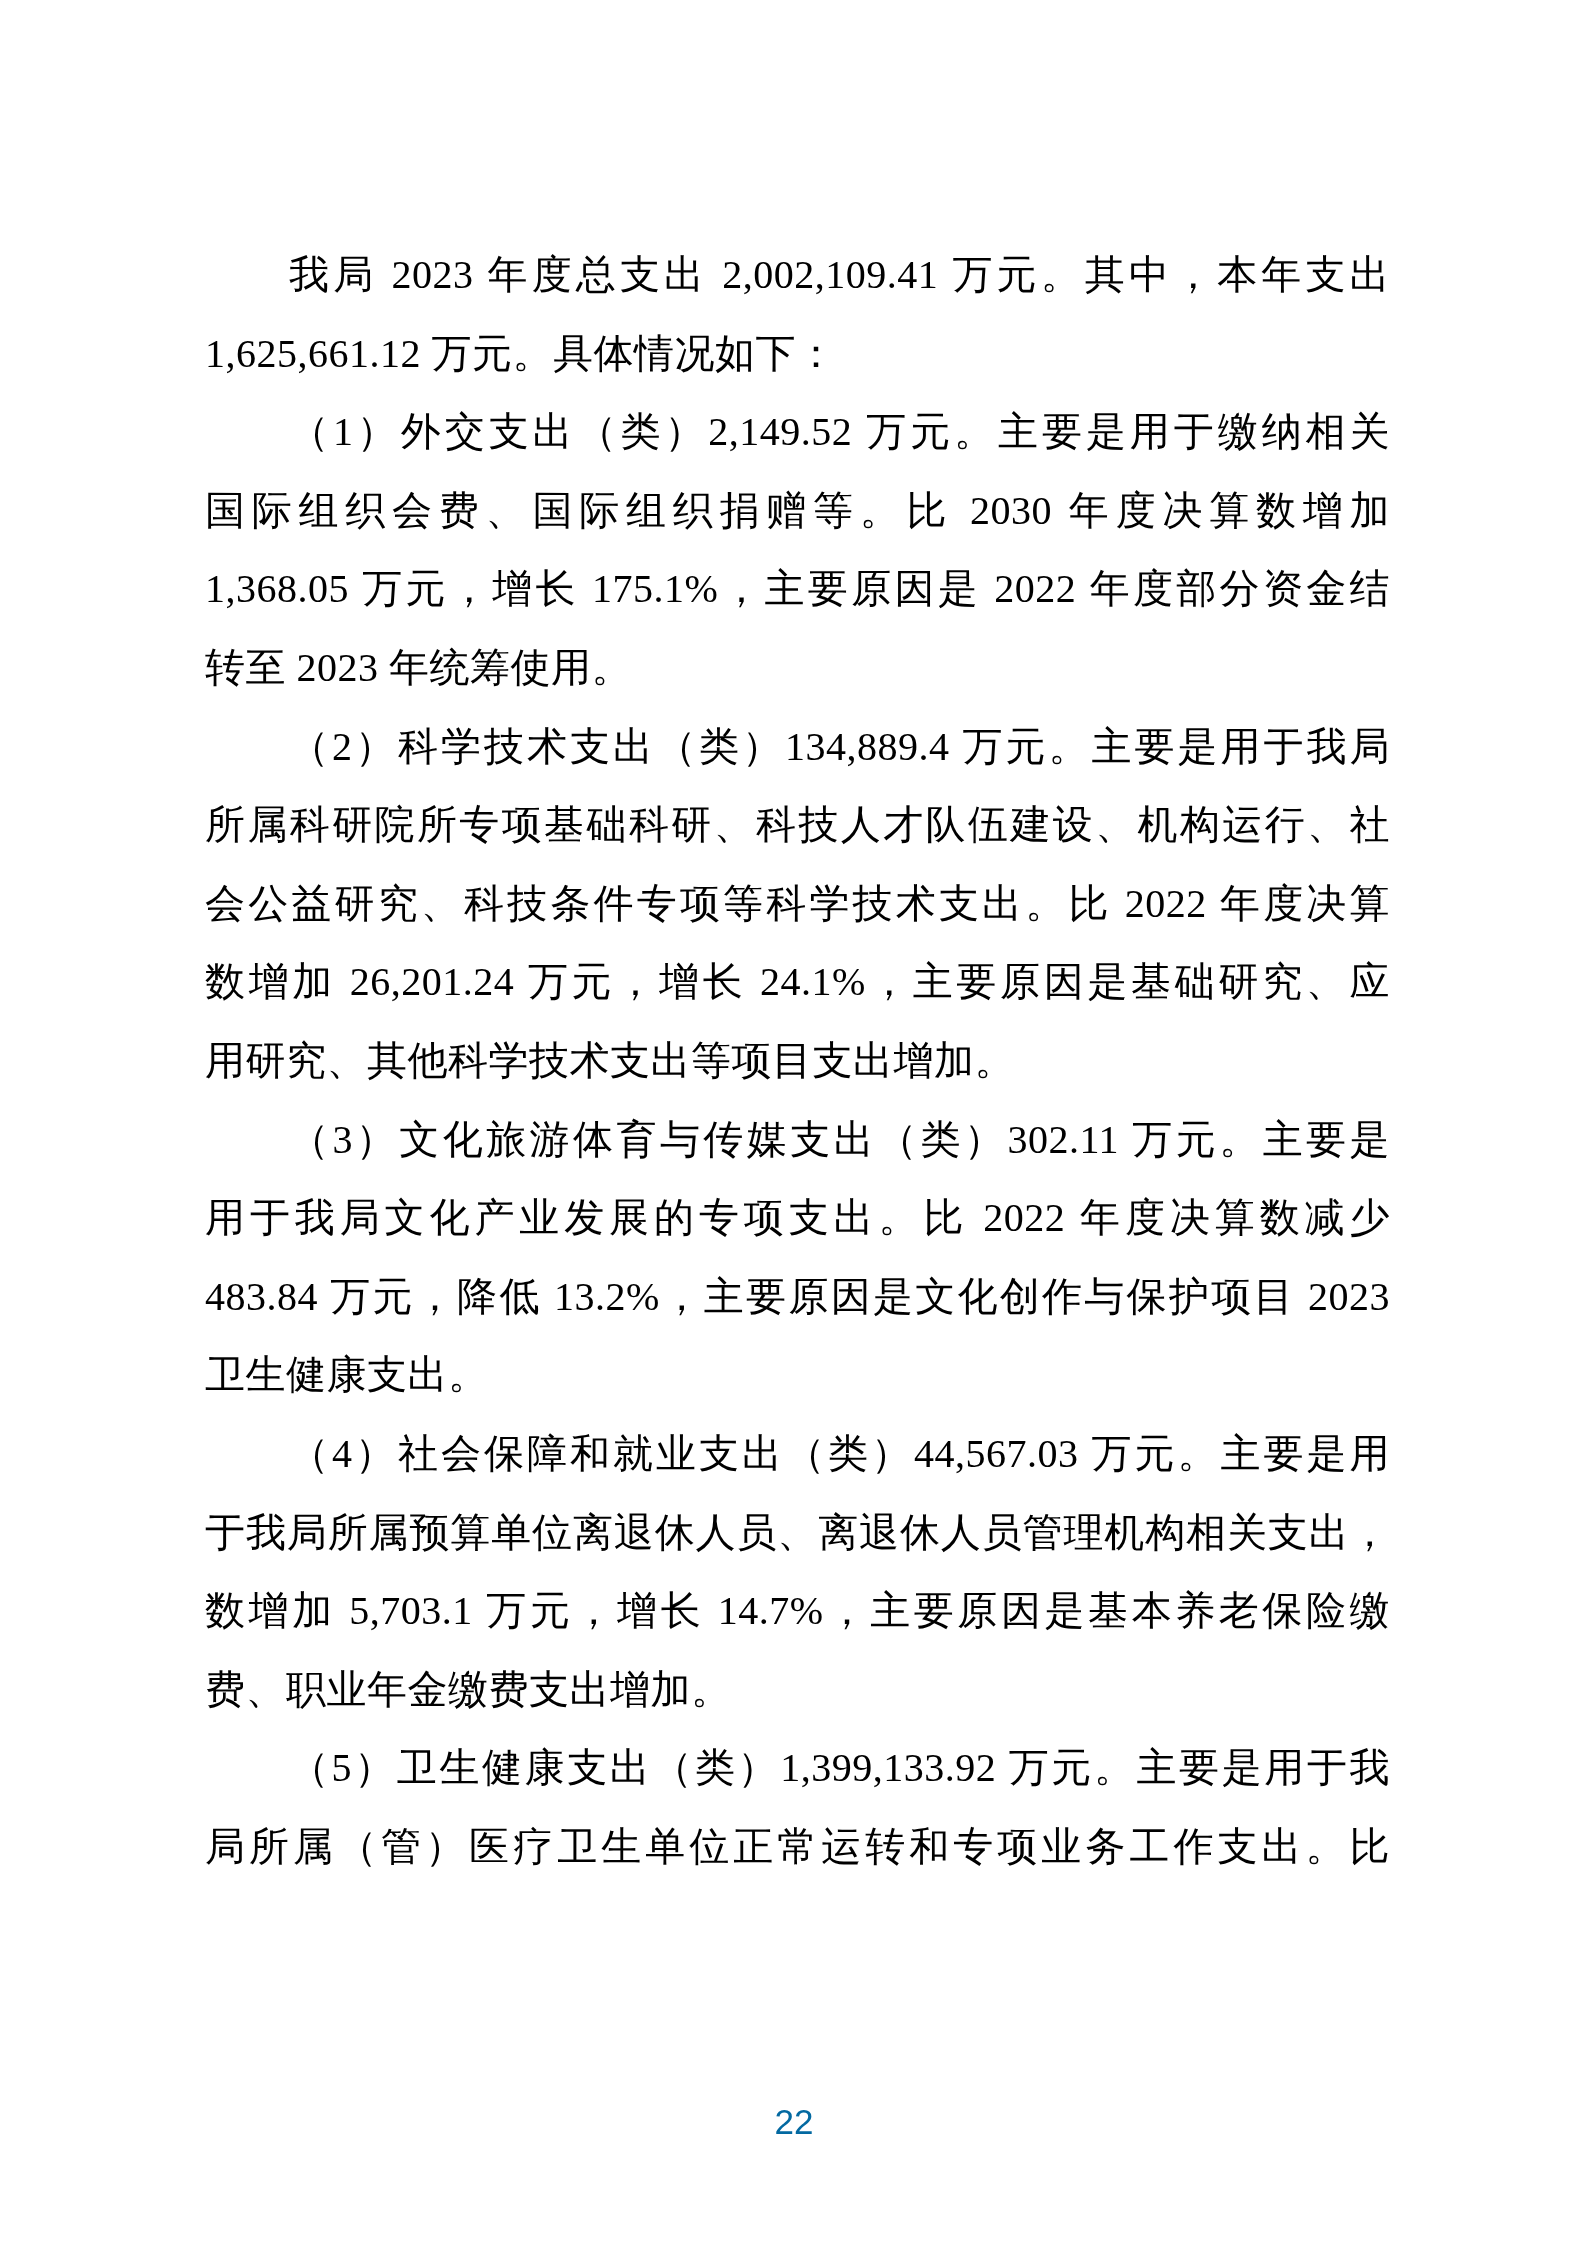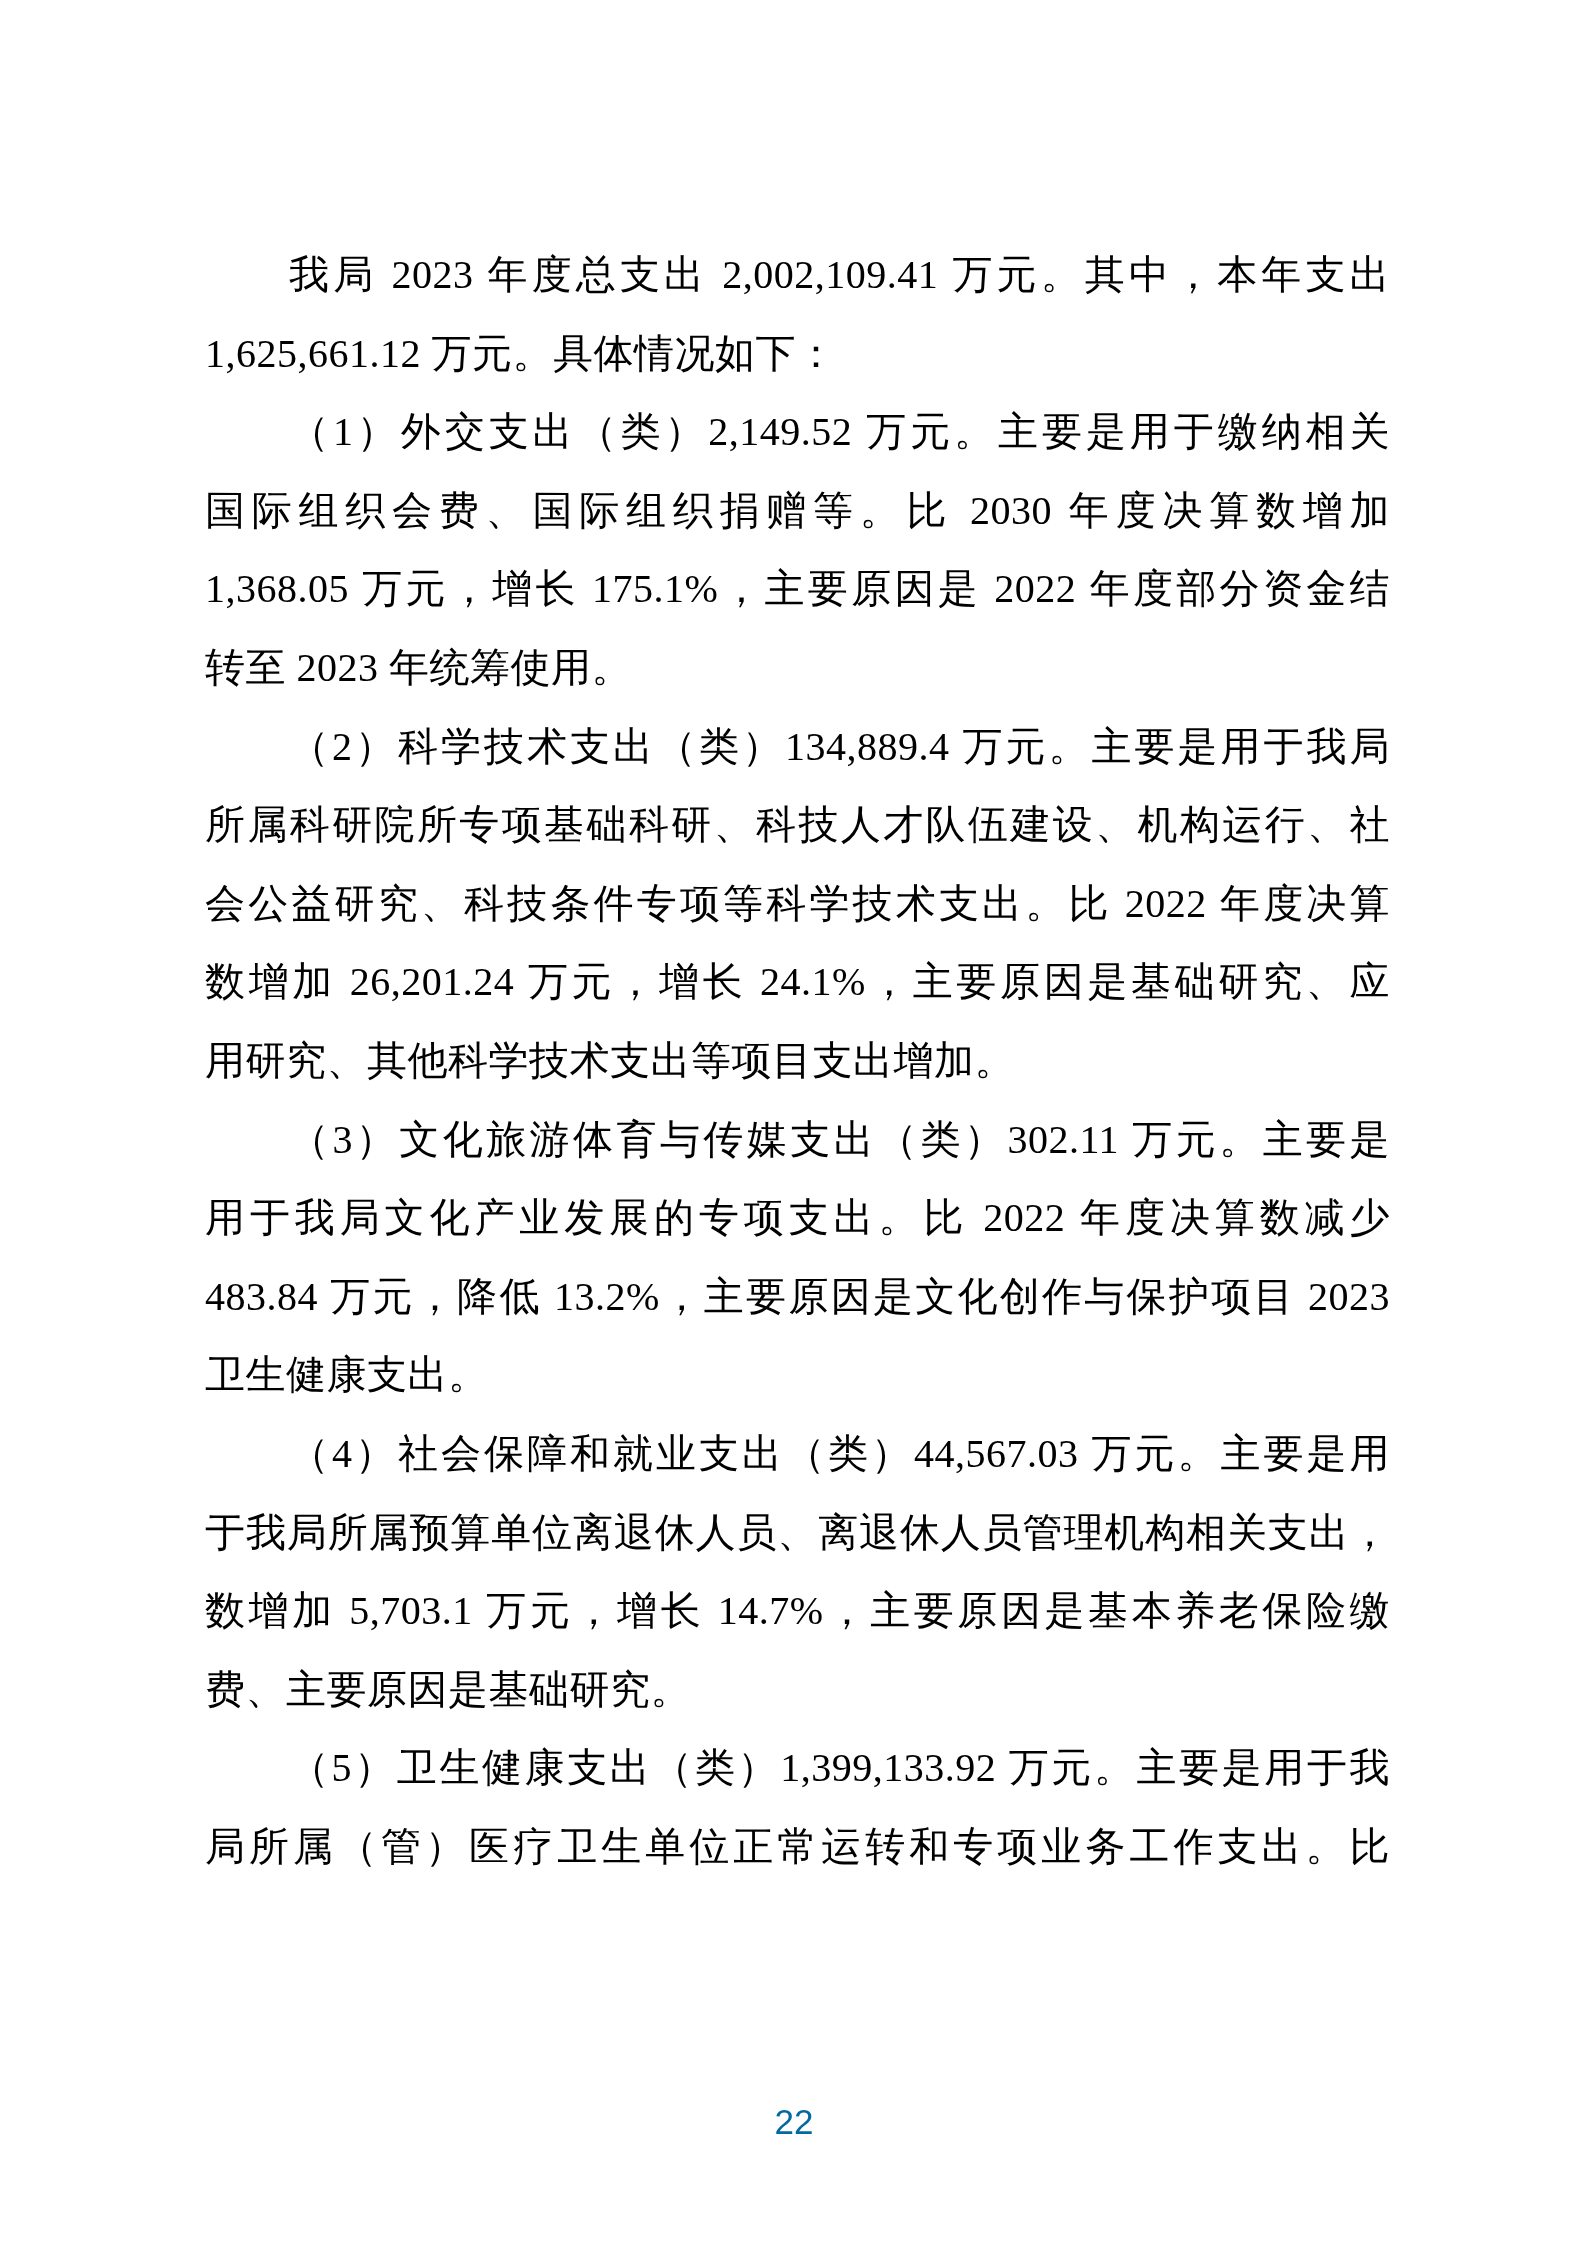--- a/index.html
+++ b/index.html
@@ -83,21 +83,21 @@
       <div class="line first">（3）文化旅游体育与传媒支出（类）302.11 万元。主要是</div>
       <div class="line">用于我局文化产业发展的专项支出。比 2022 年度决算数减少</div>
       <div class="line">483.84 万元，降低 13.2%，主要原因是文化创作与保护项目 2023</div>
       <div class="line end">卫生健康支出。</div>
     </div>
 
     <div>
       <div class="line first">（4）社会保障和就业支出（类）44,567.03 万元。主要是用</div>
       <div class="line">于我局所属预算单位离退休人员、离退休人员管理机构相关支出，</div>
       <div class="line">数增加 5,703.1 万元，增长 14.7%，主要原因是基本养老保险缴</div>
-      <div class="line end">费、主要原因是基础研究。</div>
+      <div class="line end">费、职业年金缴费支出增加。</div>
     </div>
 
     <div>
       <div class="line first">（5）卫生健康支出（类）1,399,133.92 万元。主要是用于我</div>
       <div class="line">局所属（管）医疗卫生单位正常运转和专项业务工作支出。比</div>
     </div>
 
   </div>
 
   <div class="footer">22</div>

